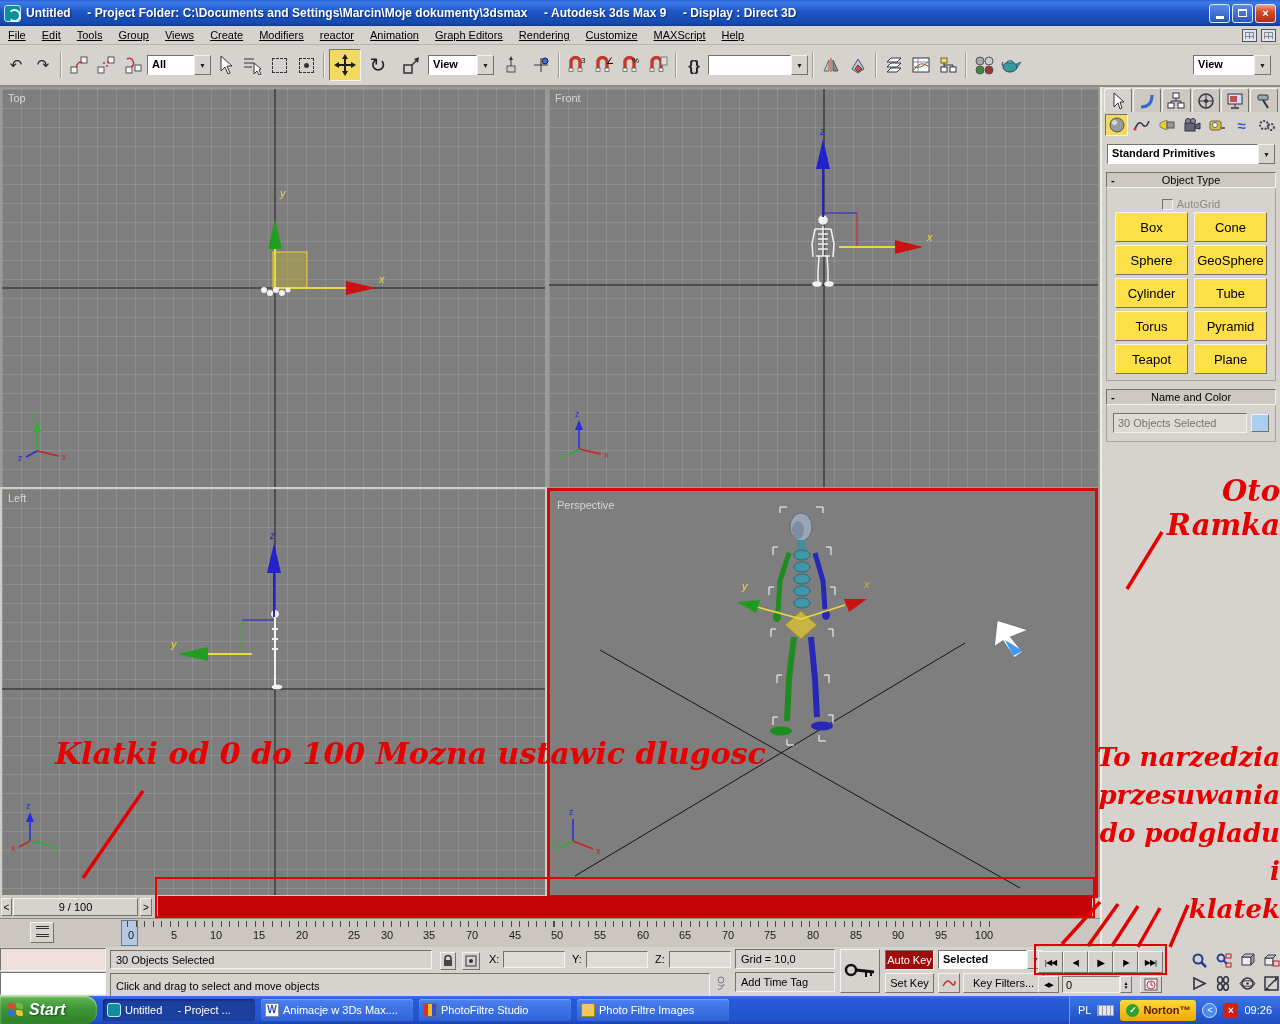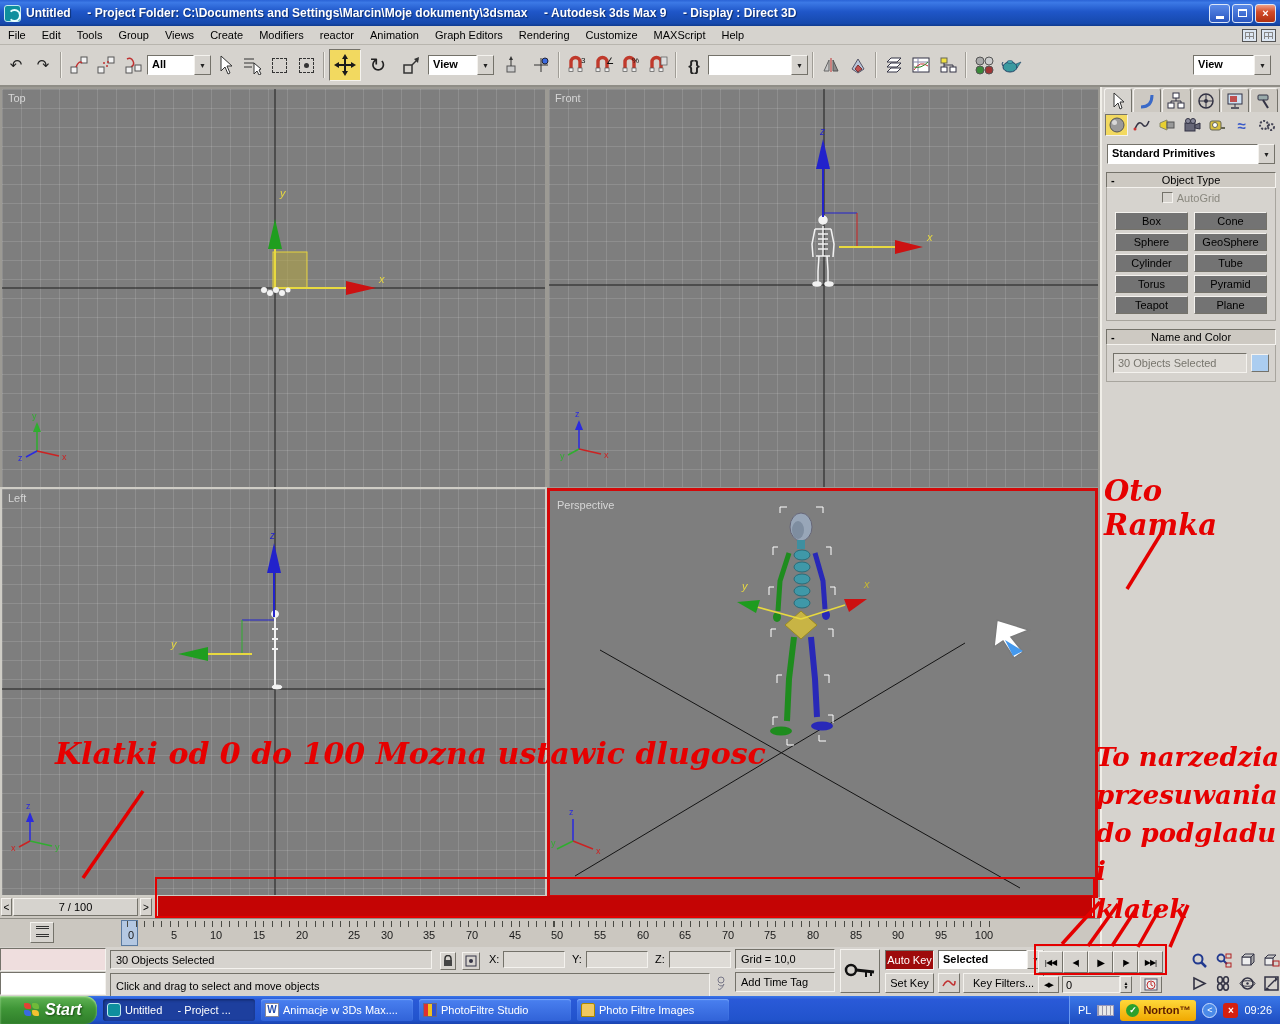--- a/index.html
+++ b/index.html
@@ -24,21 +24,21 @@
   .winbtn { width:21px; height:19px; margin-left:2px; border-radius:3px; border:1px solid #dce6f8;
     display:flex; align-items:center; justify-content:center; color:#fff; font-size:11px; font-weight:bold;
     background:linear-gradient(#5a8ae8, #2a56c0); }
   .winbtn.close { background:linear-gradient(#f0a088, #d24c2a 40%, #b03010); }
   .glyph-min { width:8px; height:3px; background:#fff; margin-top:8px; }
   .glyph-restore { width:9px; height:8px; border:1px solid #fff; border-top-width:2px; }
 
   
   .menubar { position:absolute; left:0; top:26px; width:1280px; height:19px; background:#d6d3ce;
     display:flex; align-items:center; gap:0; border-bottom:1px solid #b8b5ae; }
-  .menu-item { padding:2px 8px; cursor:default; }
+  .menu-item { padding:2px 8px; cursor:default;text-decoration:underline; }
   .docked-icons { margin-left:auto; display:flex; gap:4px; padding-right:4px; }
   .mini-grid { width:15px; height:13px; border:1px solid #555; background:
     linear-gradient(#fff,#fff) , #cde; position:relative; background:#dce6f2; }
   .mini-grid::after{ content:""; position:absolute; inset:2px;
     background:linear-gradient(#888 1px, transparent 1px), linear-gradient(90deg,#888 1px, transparent 1px);
     background-size:4px 4px; }
 
   
   .toolbar { position:absolute; left:0; top:45px; width:1280px; height:42px; background:#d6d3ce;
     border-bottom:2px solid #8f8d86; display:flex; align-items:center; padding:0 3px; gap:1px; }
@@ -77,23 +77,23 @@
   .cp-sub { display:flex; height:26px; align-items:center; padding:2px 3px; gap:2px; }
   .cp-sub .ti { width:23px; height:22px; }
   .cp-dd { margin:6px 5px 4px 5px; }
   .rollout { margin:8px 4px 0 4px; }
   .ro-head { height:16px; background:#cdc9c2; border:1px solid; border-color:#74726a #f4f2ee #f4f2ee #74726a;
     display:flex; align-items:center; font-size:11px; position:relative; }
   .ro-minus { position:absolute; left:4px; top:1px; font-weight:bold; }
   .ro-title { flex:1; text-align:center; }
   .ro-body { border:1px solid #a8a59e; border-top:none; padding:4px 2px; }
   .ot-grid { display:grid; grid-template-columns:1fr 1fr; gap:3px 6px; padding:2px 6px; }
-  .ot-btn { height:18px; background:#737373; border:1px solid; border-color:#f4f2ee #74726a #74726a #f4f2ee;
-    display:flex; align-items:center; justify-content:center; font-size:11px; }
-  .autogrid-row { display:flex; align-items:flex-start; justify-content:center; gap:4px; color:#8a887f; height:18px; }
+  .ot-btn { height:30px; background:#fde047; border:1px solid; border-color:#f4f2ee #74726a #74726a #f4f2ee;
+    display:flex; align-items:center; justify-content:center; font-size:13px; }
+  .autogrid-row { display:flex; align-items:flex-end; justify-content:center; gap:4px; color:#8a887f; height:18px; }
   .cbx { width:11px; height:11px; background:#d6d3ce; border:1px solid; border-color:#74726a #f4f2ee #f4f2ee #74726a; }
   .nc-row { display:flex; align-items:center; gap:4px; padding:4px 4px; }
   .nc-input { flex:1; height:20px; background:#dedbd6; border:1px solid; border-color:#74726a #f4f2ee #f4f2ee #74726a;
     color:#77756d; display:flex; align-items:center; padding:0 4px; }
   .nc-swatch { width:18px; height:18px; border:1px solid; border-color:#f4f2ee #74726a #74726a #f4f2ee; }
 
   
   .timeslider { position:absolute; left:0; top:897px; width:1100px; height:21px; background:#cbc7c0; }
   .ts-btn { position:absolute; top:1px; height:18px; background:#d6d3ce; display:flex; align-items:center;
     justify-content:center; font-size:10px; }
@@ -132,21 +132,21 @@
     display:flex; align-items:center; padding:0 3px; }
   .spinner { position:absolute; left:1120px; top:29px; width:12px; height:17px; background:#d6d3ce;
     display:flex; flex-direction:column; align-items:center; justify-content:center; font-size:5px; line-height:4px; }
   .nav-ico { position:absolute; width:23px; height:22px; display:flex; align-items:center; justify-content:center; }
 
   
   .taskbar { position:absolute; left:0; top:996px; width:1280px; height:28px;
     background:linear-gradient(#3a77e8 0%, #2a5ad8 12%, #2153cc 85%, #1a44b0 100%); display:flex; align-items:center; }
   .startbtn { width:97px; height:28px; border-radius:0 12px 12px 0;
     background:linear-gradient(#62b456 0%, #3f9637 45%, #2f7e2a 100%); display:flex; align-items:center;
-    padding-left:24px; gap:5px; box-shadow:inset 0 1px 2px #b8e8a8; }
+    padding-left:8px; gap:5px; box-shadow:inset 0 1px 2px #b8e8a8; }
   .startbtn .lbl { color:#fff; font-weight:bold; font-style:italic; font-size:16px; text-shadow:1px 1px 2px #1a4a14; }
   .winflag { width:16px; height:15px; display:grid; grid-template-columns:7px 7px; grid-template-rows:6px 6px; gap:1px; }
   .winflag div { border-radius:1px 4px 1px 4px; }
   .task { width:152px; height:22px; margin-left:6px; border-radius:3px; background:linear-gradient(#4a80f0,#3163d8);
     display:flex; align-items:center; padding:0 4px; gap:4px; color:#fff; font-size:11px;
     box-shadow:inset 0 1px 1px #7aa8f8; overflow:hidden; white-space:pre; }
   .task.active { background:#1d3f9e; box-shadow:inset 1px 1px 3px #102560; }
   .task .tico { width:14px; height:14px; flex:none; }
   .tray { margin-left:auto; height:28px; display:flex; align-items:center; gap:6px; padding:0 8px;
     border-left:1px solid #6a9af0; background:linear-gradient(#3a77e8, #1d4cc0); color:#fff; }
@@ -156,21 +156,21 @@
     display:flex; align-items:center; justify-content:center; }
   .traycirc { width:15px; height:15px; border-radius:50%; background:#4a8ae8; border:1px solid #cfe0ff;
     color:#fff; font-size:9px; display:flex; align-items:center; justify-content:center; }
   .trayx { width:15px; height:15px; border-radius:3px; background:#d42010; color:#fff; font-size:10px;
     display:flex; align-items:center; justify-content:center; font-weight:bold; }
   .kbico { width:17px; height:11px; background:#e8e8e8; border:1px solid #99b;
     background-image:linear-gradient(90deg,#99a 1px,transparent 1px); background-size:4px 11px; }
 
   
   .ann { position:absolute; z-index:60; color:#e60000; font-family:"DejaVu Serif", serif;
-    font-style:italic; font-weight:bold; pointer-events:none; }
+    font-style:italic; font-weight:bold; pointer-events:none;text-align:right; }
   .ann-rect { position:absolute; z-index:55; pointer-events:none; }
   #ann-lines { position:absolute; left:0; top:0; z-index:58; pointer-events:none; }
 </style>
 </head>
 <body>
 
 <div class="screen">
 
   <div class="titlebar">
     <div class="app-icon"></div>
@@ -700,21 +700,21 @@
         <div class="nc-row">
           <div class="nc-input">30 Objects Selected</div>
           <div class="nc-swatch" style="background:#abcdf0"></div>
         </div>
       </div>
     </div>
   </div>
 
   <div class="timeslider">
     <div class="ts-btn rz" style="left:1px; width:11px;">&lt;</div>
-    <div class="ts-val rz">7 / 100</div>
+    <div class="ts-val rz">9 / 100</div>
     <div class="ts-btn rz" style="left:140px; width:12px;">&gt;</div>
   </div>
 
   <div class="trackbar">
     <div class="mce-btn rz">
         <div class="mce-glyph"></div>
       </div>
     <div class="ruler">
       <div class="frame-marker"></div>
       <div class="ruler-ticks"></div>

